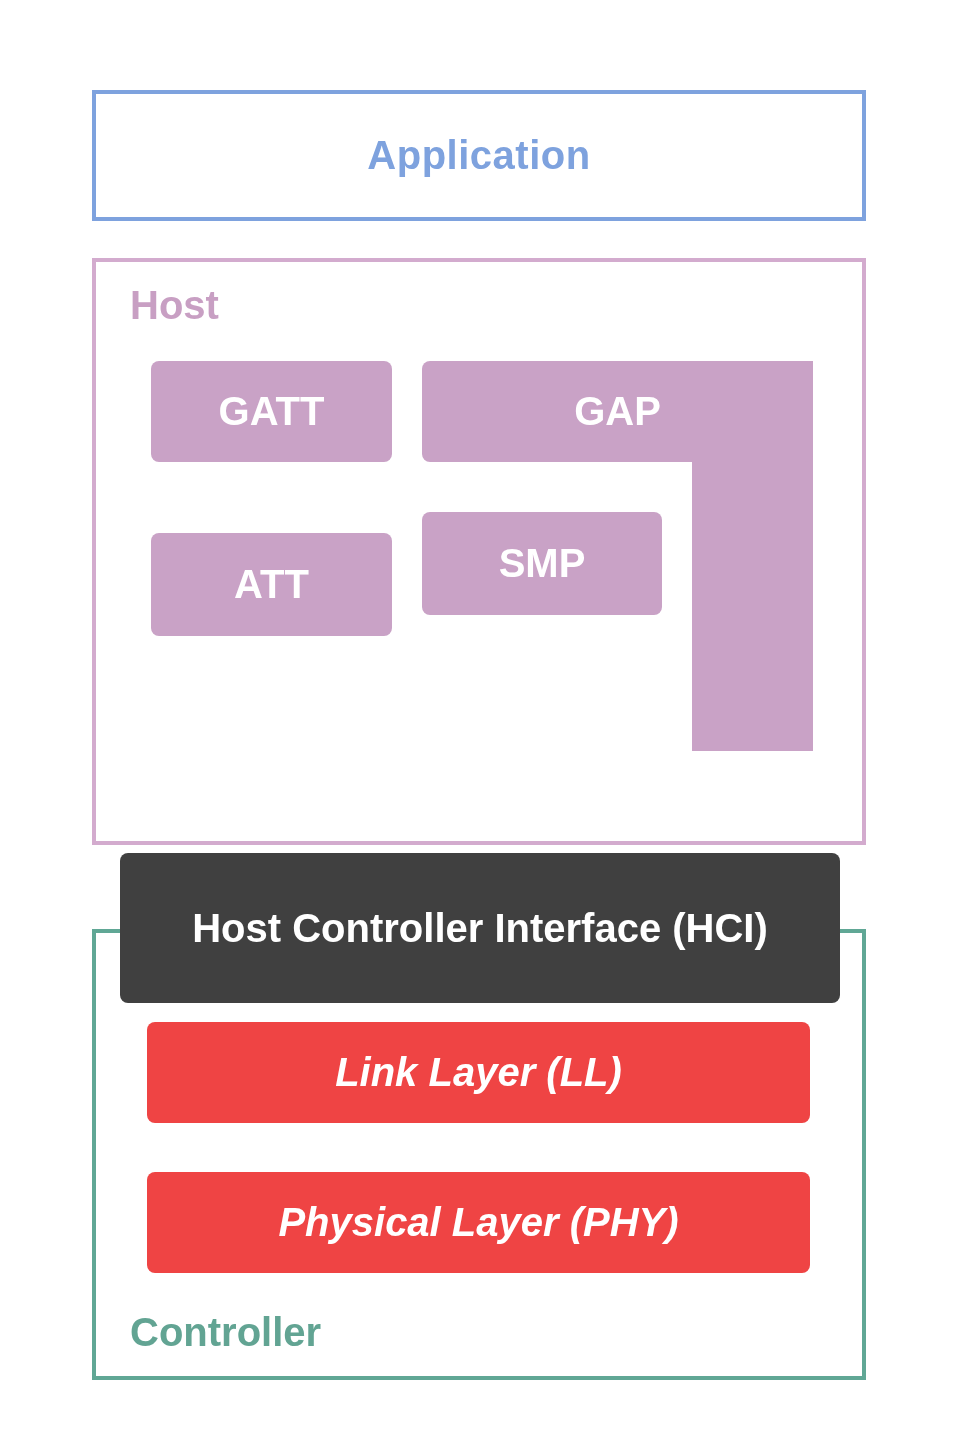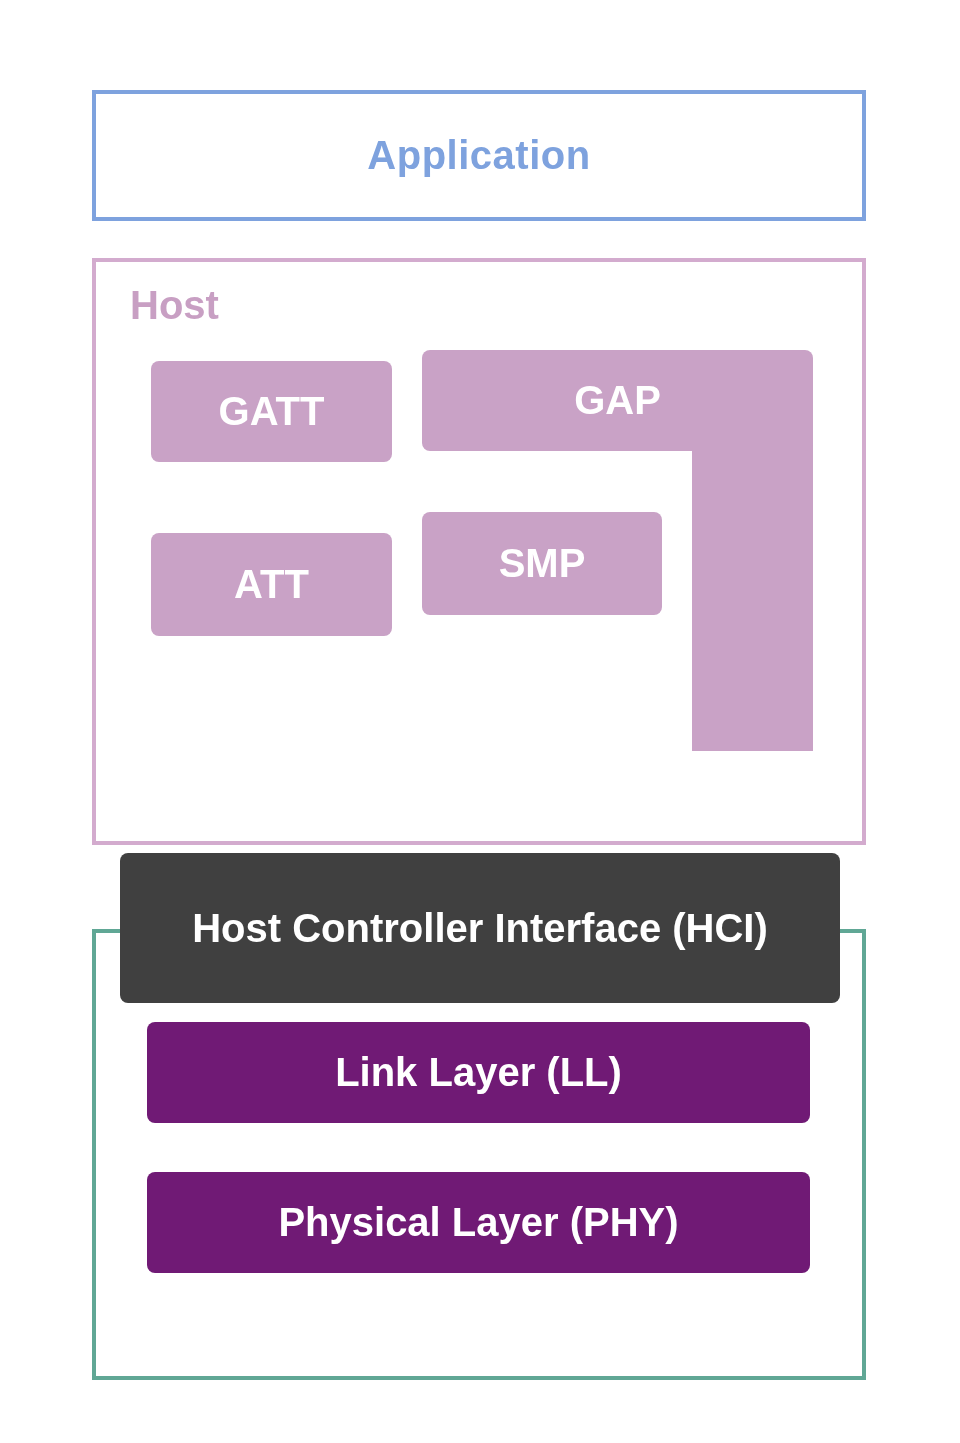--- a/index.html
+++ b/index.html
@@ -47,29 +47,29 @@
     align-items: center;
     justify-content: center;
     color: #ffffff;
     font-size: 40px;
     font-weight: bold;
     white-space: nowrap;
     z-index: 2;
     border-radius: 8px;
   }
   .pink { background: #c9a2c6; }
-  .teal { background: #701a75; }
+  .teal { background: #ef4444; font-style: italic; }
 
   .block.gatt  { left: 151px; top: 361px; width: 241px; height: 101px; }
   .block.att   { left: 151px; top: 533px; width: 241px; height: 103px; }
   .block.smp   { left: 422px; top: 504px; width: 240px; height: 103px; margin-top: 8px; }
   .block.l2cap { left: 151px; top: 650px; width: 511px; height: 102px; }
 
   
-  .gap-bar { left: 422px; top: 350px; width: 391px; height: 101px; }
+  .gap-bar { left: 422px; top: 361px; width: 391px; height: 101px; }
   .gap-col { left: 692px; top: 361px; width: 121px; height: 390px; z-index: 2; }
 
   .block.hci {
     left: 120px; top: 853px; width: 720px; height: 150px;
     background: #404040;
     z-index: 3;
   }
 
   .block.ll  { left: 147px; top: 1022px; width: 663px; height: 101px; }
   .block.phy { left: 147px; top: 1172px; width: 663px; height: 101px; }
@@ -104,20 +104,21 @@
   <div class="abs block pink smp">
     <span>SMP</span>
   </div>
 
 
   <div class="abs block hci">
     <span>Host Controller Interface (HCI)</span>
   </div>
 
   <div class="abs outer controller"></div>
+  <span class="abs section-label controller-label">Controller</span>
 
   <div class="abs block teal ll">
     <span>Link Layer (LL)</span>
   </div>
 
   <div class="abs block teal phy">
     <span>Physical Layer (PHY)</span>
   </div>
 
 </div>

